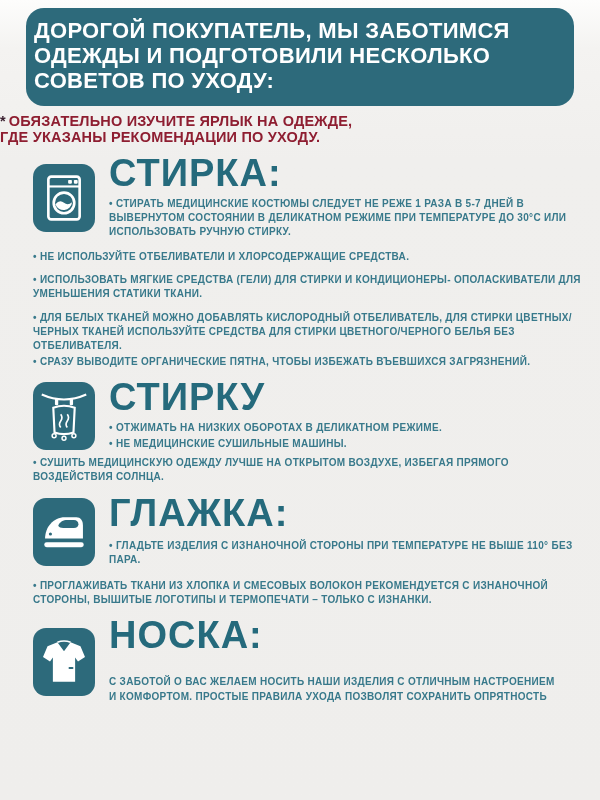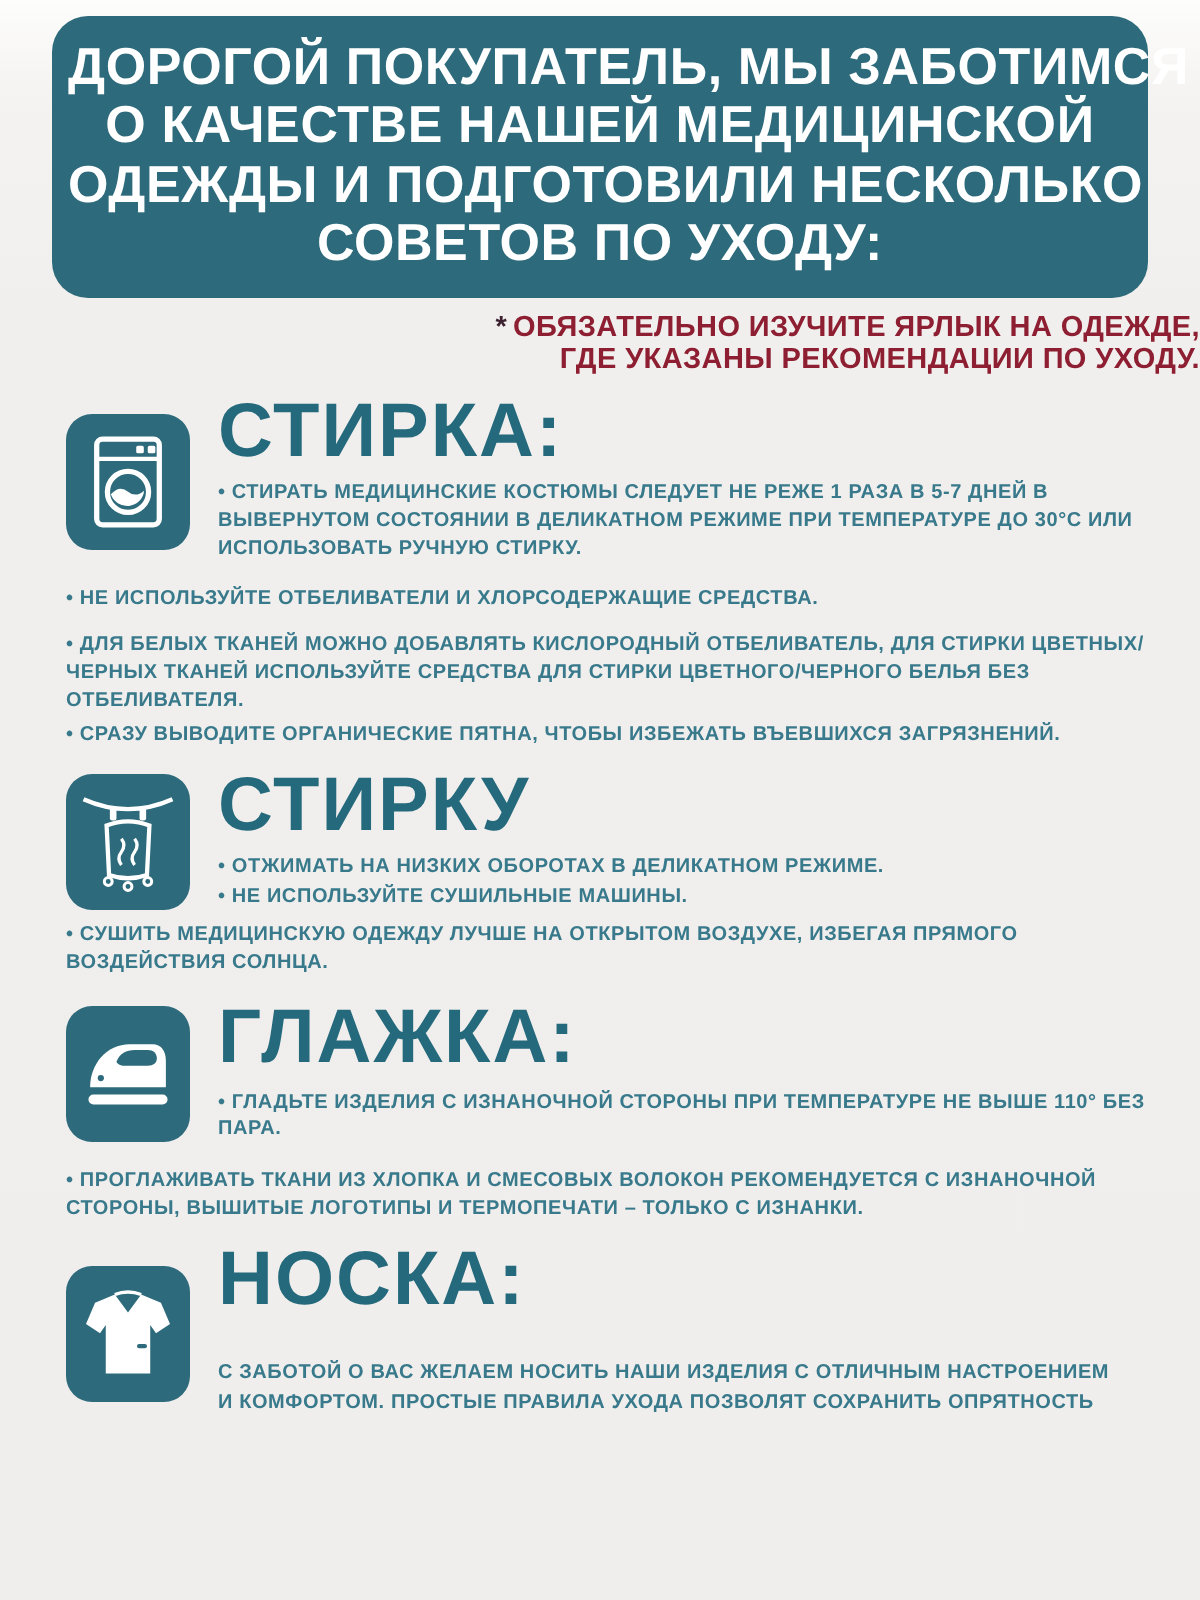--- a/index.html
+++ b/index.html
@@ -5,27 +5,27 @@
   * { margin:0; padding:0; box-sizing:border-box; }
   html,body { background:#e8e7e5; }
   .page {
     position:relative; width:600px; height:800px; overflow:hidden;
     background:linear-gradient(180deg,#fdfdfc 0%,#f4f3f1 6%,#f0efed 20%,#efeeec 100%);
     font-family:"Liberation Sans", sans-serif;
   }
   
   .header-box {
     margin:8px 26px 0; background:#2d6a7b; border-radius:18px;
-    padding:11px 8px 12px; text-align:center;
-    color:#ffffff; font-weight:bold; font-size:26px; line-height:1.13;
+    padding:11px 8px 12px; text-align:left;
+    color:#ffffff; font-weight:bold; font-size:22px; line-height:1.13;
     letter-spacing:.3px;
   }
   .header-box div { white-space:nowrap; }
   
-  .note { margin-top:7px; text-align:right; color:#8e1e31; font-weight:bold;
+  .note { margin-top:7px; text-align:left; color:#8e1e31; font-weight:bold;
           font-size:14.5px; line-height:1.16; letter-spacing:.2px; }
   .note-line { white-space:nowrap; }
   .star { color:#3b2030; margin-right:3px; }
   
   .sections { padding:0 14px 0 33px; }
   .sec { margin-top:11px; }
   .sec-head { display:flex; align-items:center; }
   .sec-icon {
     flex:0 0 auto; width:62px; height:68px; background:#2d6a7b; border-radius:13px;
     display:flex; align-items:center; justify-content:center;
@@ -43,21 +43,20 @@
   .mt7{margin-top:7px}.mt10{margin-top:10px}.mt11{margin-top:11px}.mt12{margin-top:12px}
   .sec-drying{margin-top:12px}.sec-ironing{margin-top:14px}.sec-wearing{margin-top:12px}
 </style>
 </head>
 <body>
 
 <div class="page">
 
   <div class="header-box">
     <div>ДОРОГОЙ ПОКУПАТЕЛЬ, МЫ ЗАБОТИМСЯ</div>
-    <div>О КАЧЕСТВЕ НАШЕЙ МЕДИЦИНСКОЙ</div>
     <div>ОДЕЖДЫ И ПОДГОТОВИЛИ НЕСКОЛЬКО</div>
     <div>СОВЕТОВ ПО УХОДУ:</div>
   </div>
 
   <div class="note">
     <div class="note-line"><span class="star">*</span><span>ОБЯЗАТЕЛЬНО ИЗУЧИТЕ ЯРЛЫК НА ОДЕЖДЕ,</span></div>
     <div class="note-line">ГДЕ УКАЗАНЫ РЕКОМЕНДАЦИИ ПО УХОДУ.</div>
   </div>
 
   <div class="sections">
@@ -73,20 +72,21 @@
             <circle cx="30" cy="40" r="12.5" fill="none" stroke="#fff" stroke-width="3.2"></circle>
             <path d="M19.6,41.5 q5.2,-6 10.4,-1.6 q4.6,3.8 9.8,-0.6 a10.4,10.4 0 0 1 -20.2,2.2 z" fill="#fff"></path>
           </svg>
         </div>
         <div class="sec-col">
           <div class="sec-title">СТИРКА:</div>
           <div class="bullet mt5">• СТИРАТЬ МЕДИЦИНСКИЕ КОСТЮМЫ СЛЕДУЕТ НЕ РЕЖЕ 1 РАЗА В 5-7 ДНЕЙ В ВЫВЕРНУТОМ СОСТОЯНИИ В ДЕЛИКАТНОМ РЕЖИМЕ ПРИ ТЕМПЕРАТУРЕ ДО 30°С ИЛИ ИСПОЛЬЗОВАТЬ РУЧНУЮ СТИРКУ.</div>
         </div>
       </div>
       <div class="bullet mt11">• НЕ ИСПОЛЬЗУЙТЕ ОТБЕЛИВАТЕЛИ И ХЛОРСОДЕРЖАЩИЕ СРЕДСТВА.</div>
+      <div class="bullet mt10">• ИСПОЛЬЗОВАТЬ МЯГКИЕ СРЕДСТВА (ГЕЛИ) ДЛЯ СТИРКИ И КОНДИЦИОНЕРЫ- ОПОЛАСКИВАТЕЛИ ДЛЯ УМЕНЬШЕНИЯ СТАТИКИ ТКАНИ.</div>
       <div class="bullet mt10">• ДЛЯ БЕЛЫХ ТКАНЕЙ МОЖНО ДОБАВЛЯТЬ КИСЛОРОДНЫЙ ОТБЕЛИВАТЕЛЬ, ДЛЯ СТИРКИ ЦВЕТНЫХ/ЧЕРНЫХ ТКАНЕЙ ИСПОЛЬЗУЙТЕ СРЕДСТВА ДЛЯ СТИРКИ ЦВЕТНОГО/ЧЕРНОГО БЕЛЬЯ БЕЗ ОТБЕЛИВАТЕЛЯ.</div>
       <div class="bullet mt3">• СРАЗУ ВЫВОДИТЕ ОРГАНИЧЕСКИЕ ПЯТНА, ЧТОБЫ ИЗБЕЖАТЬ ВЪЕВШИХСЯ ЗАГРЯЗНЕНИЙ.</div>
     </section>
 
     <section class="sec sec-drying">
       <div class="sec-head">
         <div class="sec-icon">
           <svg viewBox="0 0 60 68" aria-hidden="true">
             <path d="M3,8 Q30,20 57,8" fill="none" stroke="#fff" stroke-width="2.6"></path>
             <rect x="19" y="13" width="4" height="8" rx="1.4" fill="#fff"></rect>
@@ -94,21 +94,21 @@
             <path d="M17,24 q13,-5 26,0 l-1.5,30 q-11.5,4 -23,0 z" fill="none" stroke="#fff" stroke-width="2.6"></path>
             <path d="M26,32 q3,4 0,8 q-3,4 0,8 M34,32 q3,4 0,8 q-3,4 0,8" fill="none" stroke="#fff" stroke-width="2"></path>
             <circle cx="18" cy="58" r="2.4" fill="none" stroke="#fff" stroke-width="1.8"></circle>
             <circle cx="30" cy="61" r="2.4" fill="none" stroke="#fff" stroke-width="1.8"></circle>
             <circle cx="42" cy="58" r="2.4" fill="none" stroke="#fff" stroke-width="1.8"></circle>
           </svg>
         </div>
         <div class="sec-col">
           <div class="sec-title">СТИРКУ</div>
           <div class="bullet mt5">• ОТЖИМАТЬ НА НИЗКИХ ОБОРОТАХ В ДЕЛИКАТНОМ РЕЖИМЕ.</div>
-          <div class="bullet mt2">• НЕ ИСПОЛЬЗУЙТЕ СУШИЛЬНЫЕ МАШИНЫ.</div>
+          <div class="bullet mt2">• НЕ МЕДИЦИНСКИЕ СУШИЛЬНЫЕ МАШИНЫ.</div>
         </div>
       </div>
       <div class="bullet mt5">• СУШИТЬ МЕДИЦИНСКУЮ ОДЕЖДУ ЛУЧШЕ НА ОТКРЫТОМ ВОЗДУХЕ, ИЗБЕГАЯ ПРЯМОГО ВОЗДЕЙСТВИЯ СОЛНЦА.</div>
     </section>
 
     <section class="sec sec-ironing">
       <div class="sec-head">
         <div class="sec-icon">
           <svg viewBox="0 0 60 68" aria-hidden="true">
             <path d="M7,42 C7,28 17,16 31,16 L45,16 C50,16 53,20 53,26 L53,42 Z" fill="#fff"></path>

